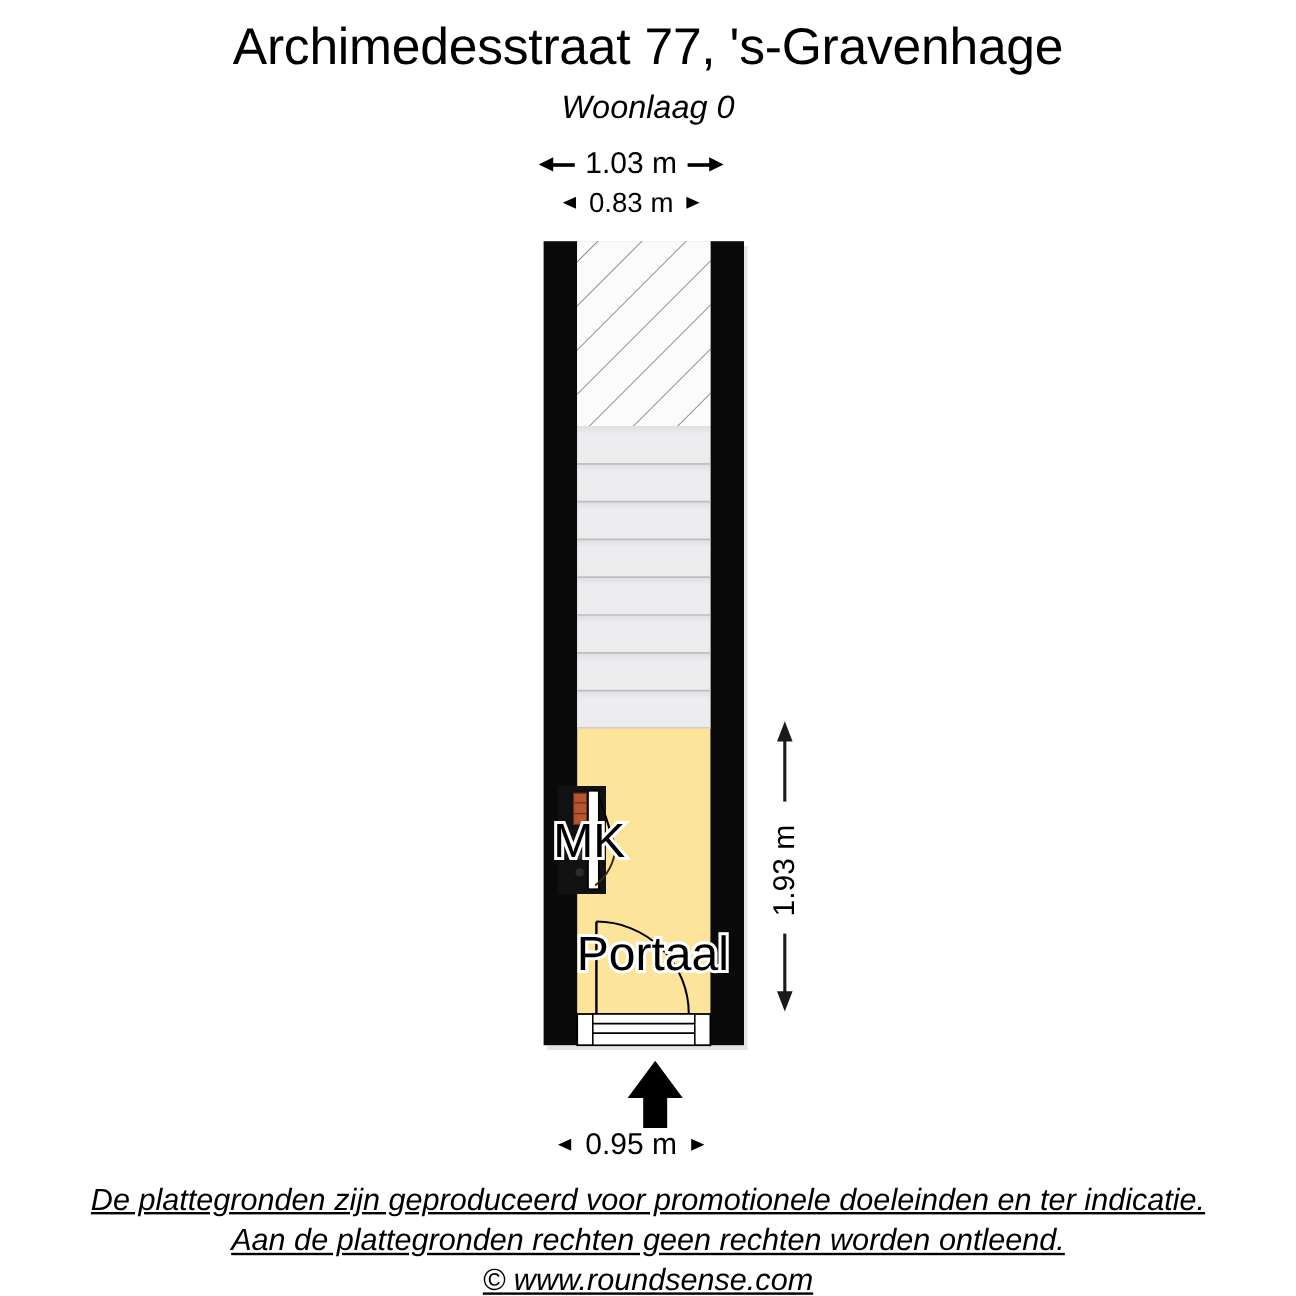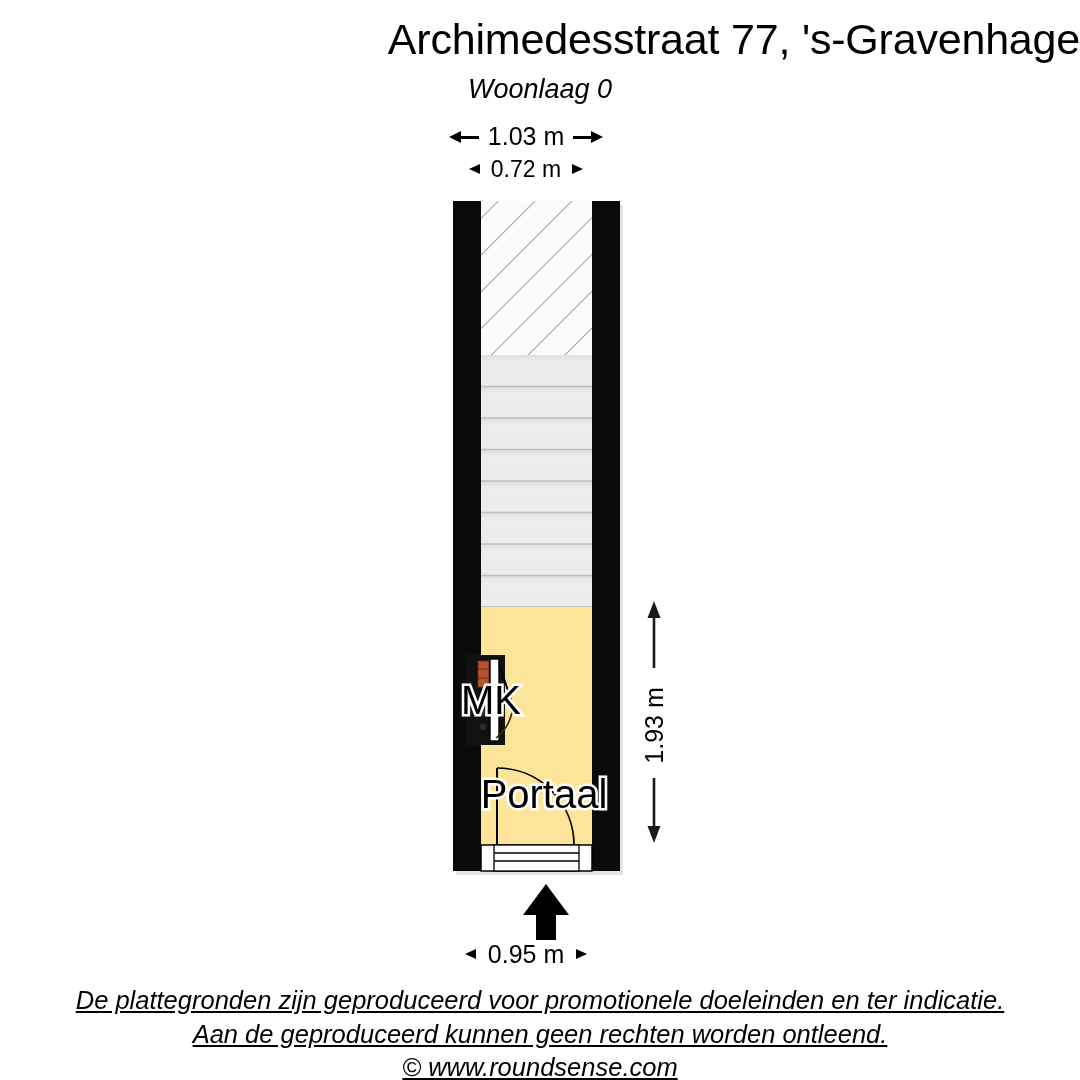--- a/index.html
+++ b/index.html
@@ -10,21 +10,21 @@
     font-family:"Liberation Sans", sans-serif;
     color:#000000;
     overflow:hidden;
     position:relative;
   }
   #page{position:absolute;left:0;top:0;width:1080px;height:1080px;}
 
   
   .title{
     position:absolute;left:0;top:14px;width:1080px;
-    text-align:right;
+    text-align:center;
     font-size:43px;
     font-weight:400;
     letter-spacing:-0.2px;
     line-height:1.18;
     white-space:nowrap;
   }
   .subtitle{
     position:absolute;left:0;top:74px;width:1080px;
     text-align:center;
     font-size:27px;
@@ -111,21 +111,21 @@
   <div class="subtitle">Woonlaag 0</div>
 
   <div class="dimrow" style="top:124px;">
     <span class="arrowL lg"></span>
     <span class="lbl">1.03 m</span>
     <span class="arrowR lg"></span>
   </div>
 
   <div class="dimrow small" style="top:158px;">
     <span class="arrowL sm"></span>
-    <span class="lbl">0.72 m</span>
+    <span class="lbl">0.83 m</span>
     <span class="arrowR sm"></span>
   </div>
 
   <svg id="plan" viewBox="0 0 1080 1080">
     <defs>
       <pattern id="voidHatch" width="26" height="26" patternUnits="userSpaceOnUse" patternTransform="rotate(45)">
         <rect width="26" height="26" fill="#fbfbfb"></rect>
         <line x1="0" y1="0" x2="0" y2="26" stroke="#8b8b8b" stroke-width="1.6"></line>
       </pattern>
       <linearGradient id="treadShade" x1="0" y1="0" x2="0" y2="1">
@@ -220,17 +220,17 @@
   </div>
 
   <div class="dimrow" style="top:942px;text-align:center;">
     <span class="arrowL sm"></span>
     <span class="lbl">0.95 m</span>
     <span class="arrowR sm"></span>
   </div>
 
   <div class="footer" style="top:984px;">
     <span class="fl">De plattegronden zijn geproduceerd voor promotionele doeleinden en ter indicatie.</span>
-    <span class="fl">Aan de geproduceerd kunnen geen rechten worden ontleend.</span>
+    <span class="fl">Aan de plattegronden rechten geen rechten worden ontleend.</span>
     <span class="fl">© www.roundsense.com</span>
   </div>
 
 </div>
 
 </body></html>

